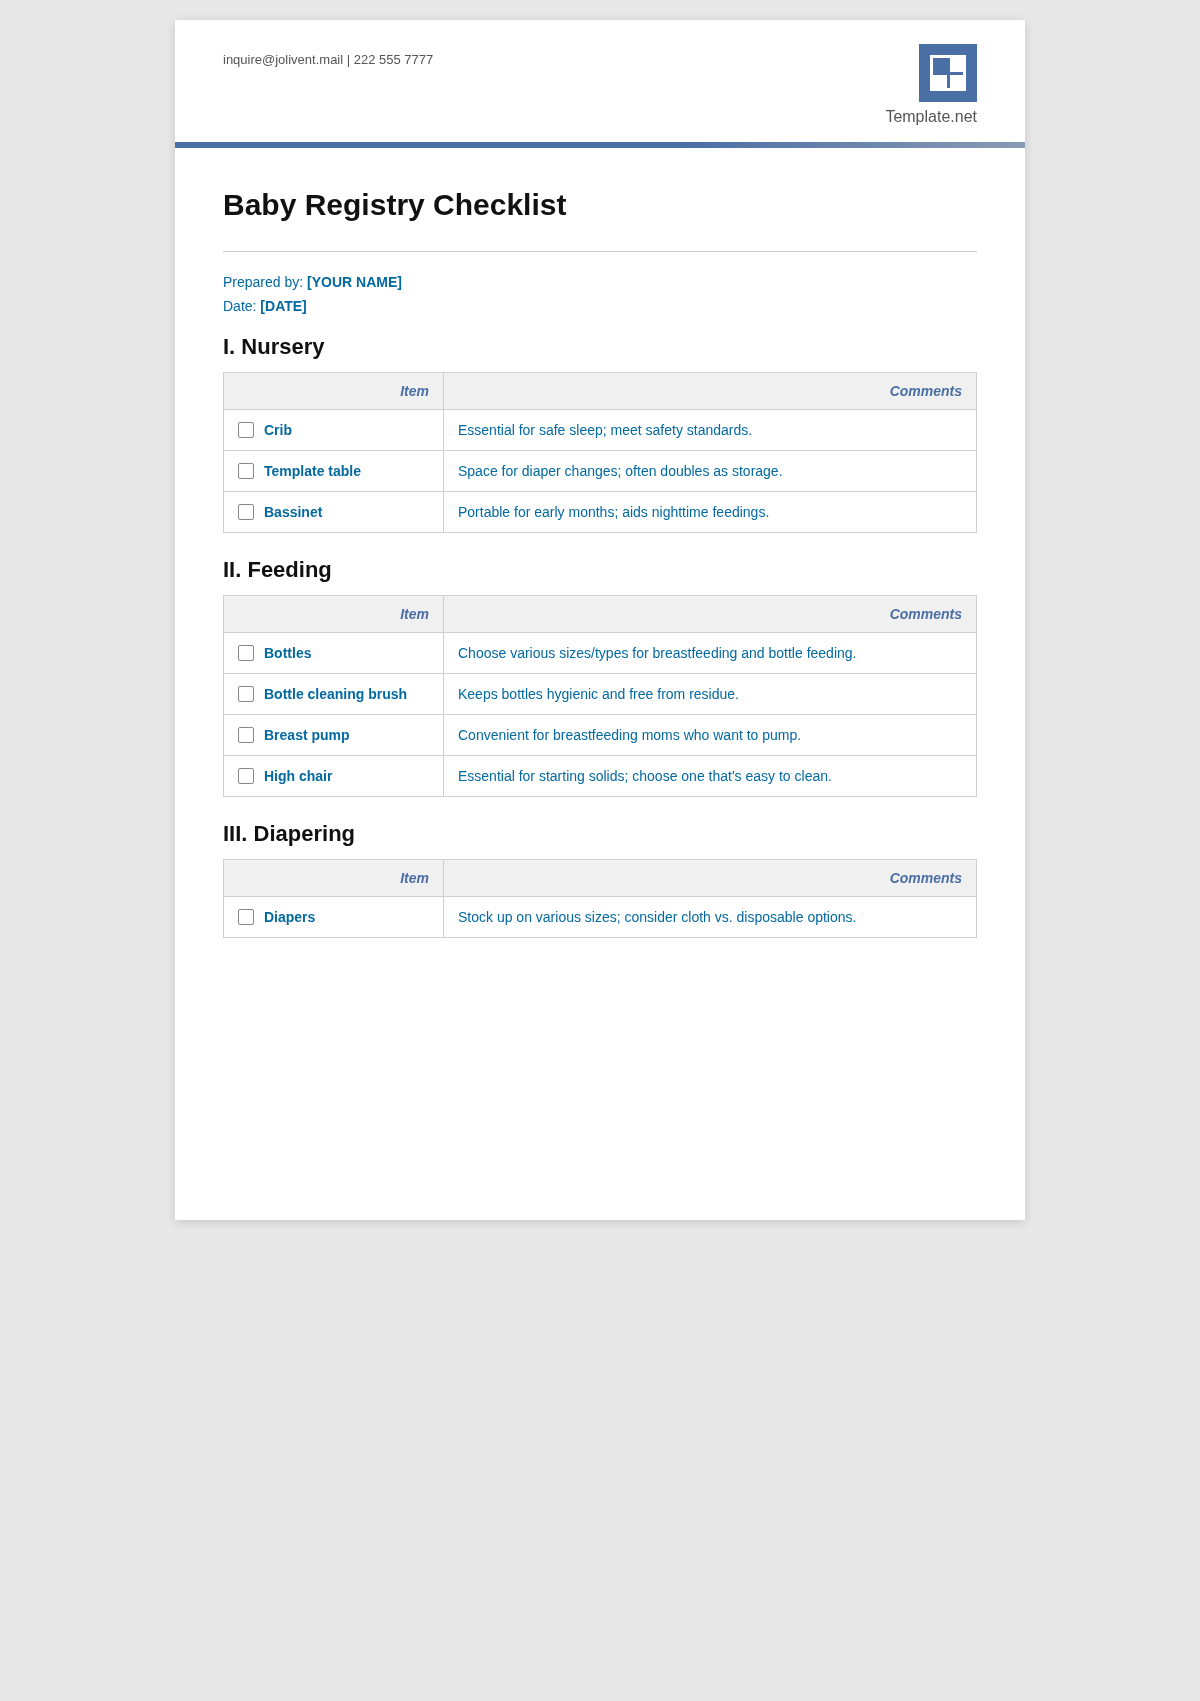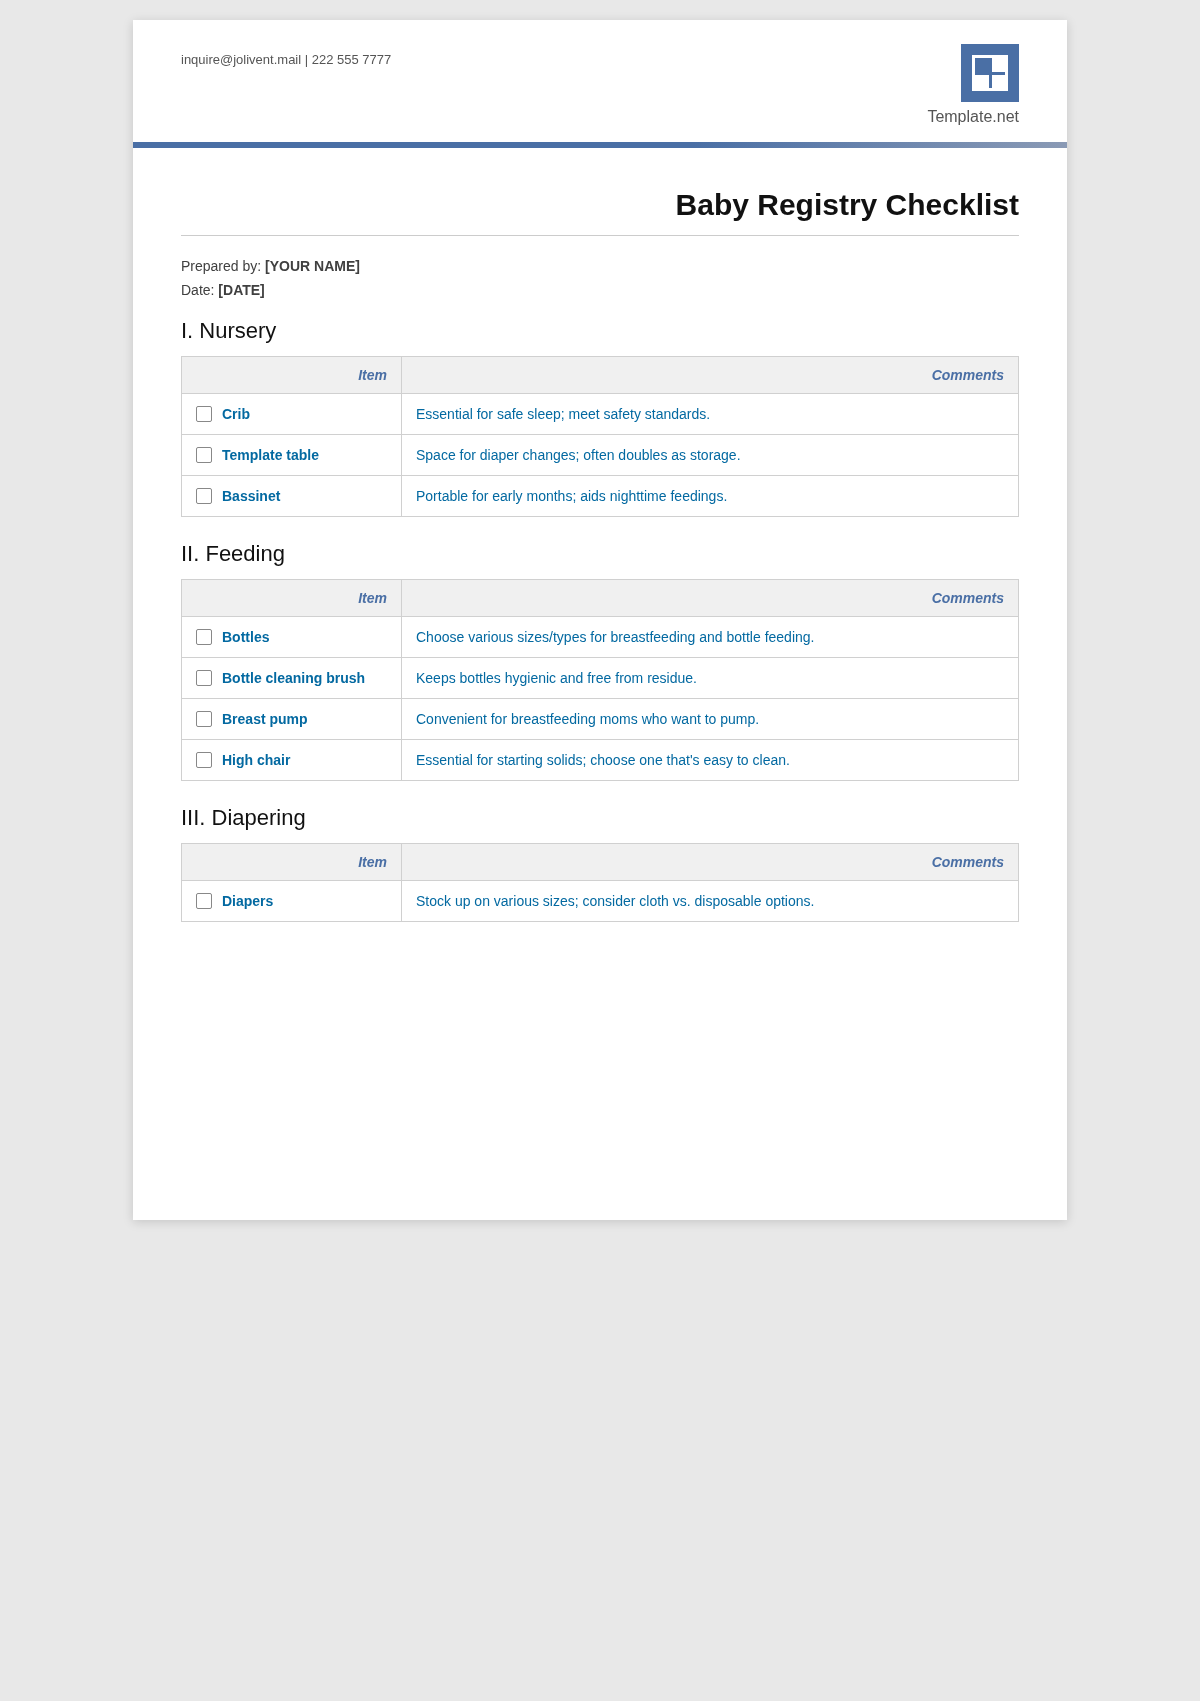--- a/index.html
+++ b/index.html
@@ -11,21 +11,21 @@
     body {
       background: #e8e8e8;
       font-family: 'Arial', sans-serif;
       display: flex;
       justify-content: center;
       padding: 20px;
     }
 
     .page {
       background: #ffffff;
-      width: 934px;
+      width: 850px;
       min-height: 1200px;
       padding: 0;
       box-shadow: 0 2px 10px rgba(0,0,0,0.15);
     }
 
     .header {
       display: flex;
       justify-content: space-between;
       align-items: flex-start;
       padding: 24px 48px 16px 48px;
@@ -80,50 +80,50 @@
       height: 6px;
       background: linear-gradient(to right, #4a6fa5 60%, #8a9ab5 100%);
       margin: 0;
     }
 
     .content {
       padding: 40px 48px 48px 48px;
     }
 
     .doc-title {
-      text-align: right;
+      text-align: left;
       font-size: 30px;
       font-weight: bold;
       color: #111;
-      margin-bottom: 13px;
+      margin-bottom: 29px;
     }
 
     .title-divider {
       border: none;
       border-top: 1.5px solid #ccc;
       margin-bottom: 22px;
     }
 
     .meta-block {
       margin-bottom: 8px;
       font-size: 14px;
-      color: #404040;
+      color: #0369a1;
     }
 
     .meta-block .meta-label {
       font-weight: normal;
     }
 
     .meta-block .meta-value {
       font-weight: bold;
     }
 
     .section-title {
       font-size: 22px;
-      font-weight: normal;
+      font-weight: bold;
       color: #111;
       margin-top: 20px;
       margin-bottom: 12px;
     }
 
     .checklist-table {
       width: 100%;
       border-collapse: collapse;
       margin-bottom: 24px;
       font-size: 14px;

